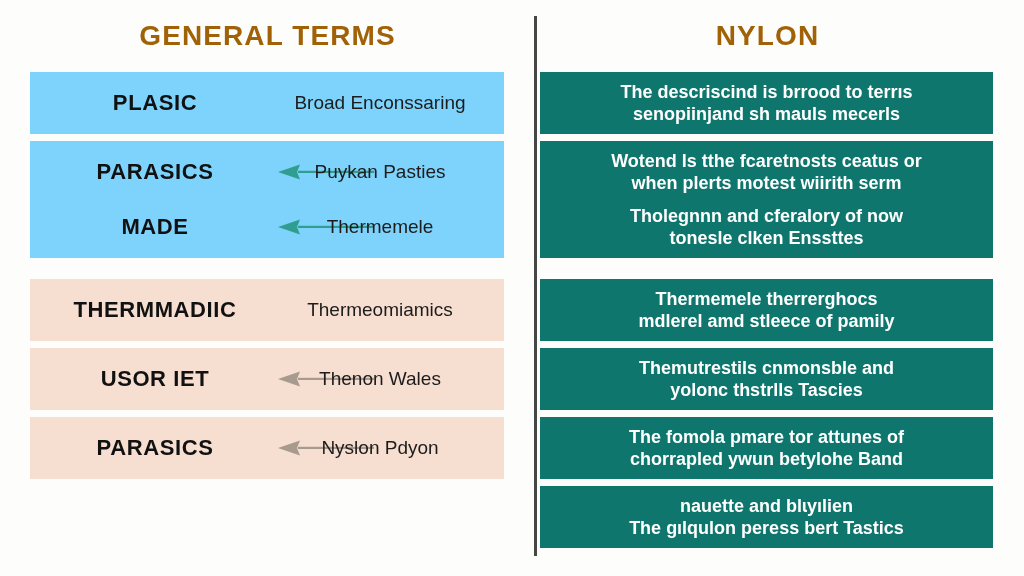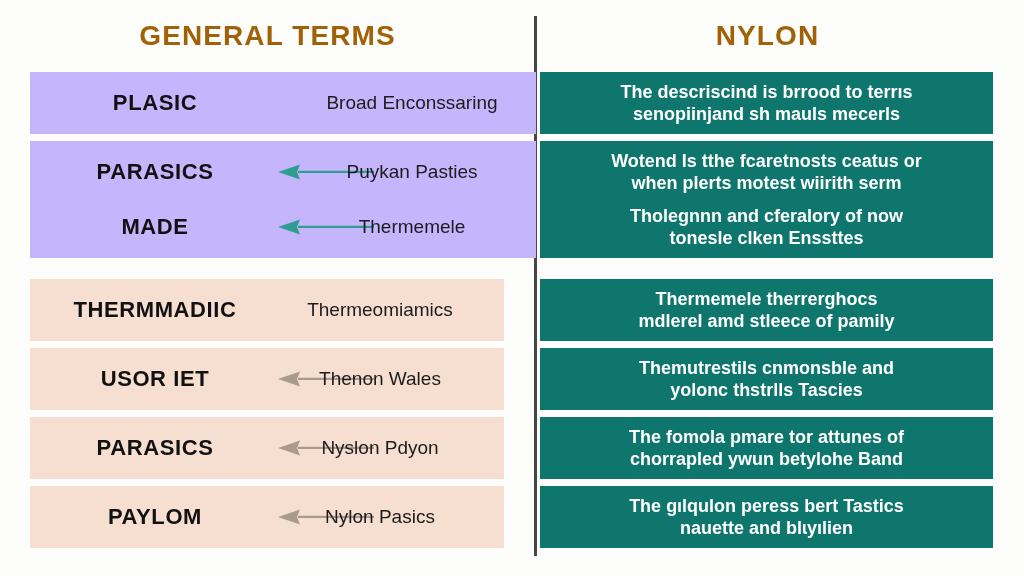--- a/index.html
+++ b/index.html
@@ -74,21 +74,21 @@
   
   .left-cell {
     position: absolute;
     left: 30px;
     top: 0;
     width: 474px;
     height: 62px;
     display: flex;
     align-items: center;
   }
-  .row.blue  .left-cell { background: #c4b5fd; padding-left: 32px; }
+  .row.blue  .left-cell { background: #7dd3fc; }
   .row.peach .left-cell { background: #f6ded1; }
 
   .term {
     position: absolute;
     left: 0;
     width: 250px;
     text-align: center;
     font-size: 22px;
     font-weight: 700;
     letter-spacing: 0.6px;
@@ -233,30 +233,20 @@
             </svg>
           </div>
           <div class="detail">Nyslon Pdyon</div>
         </div>
         <div class="right-cell">
           <div class="line">The fomola pmare tor attunes of</div>
           <div class="line">chorrapled ywun betylohe Band</div>
         </div>
       </div>
       <div class="row peach" style="top: 414px;">
-        <div class="left-cell">
-          <div class="term">PAYLOM</div>
-          <div class="arrow">
-            <svg viewBox="0 0 96 18" xmlns="http://www.w3.org/2000/svg">
-              <path d="M0 9 L22 1.5 L19 9 L22 16.5 Z" fill="#a89a8f"></path>
-              <rect x="20" y="7.8" width="76" height="2.2" fill="#a89a8f"></rect>
-            </svg>
-          </div>
-          <div class="detail">Nylon Pasics</div>
-        </div>
-        <div class="right-cell">
+        <div class="right-cell">
+          <div class="line">nauette and blɩyılien</div>
           <div class="line">The gılqulon peress bert Tastics</div>
-          <div class="line">nauette and blɩyılien</div>
         </div>
       </div>
     </div>
 
 </div>
 
 </body></html>

